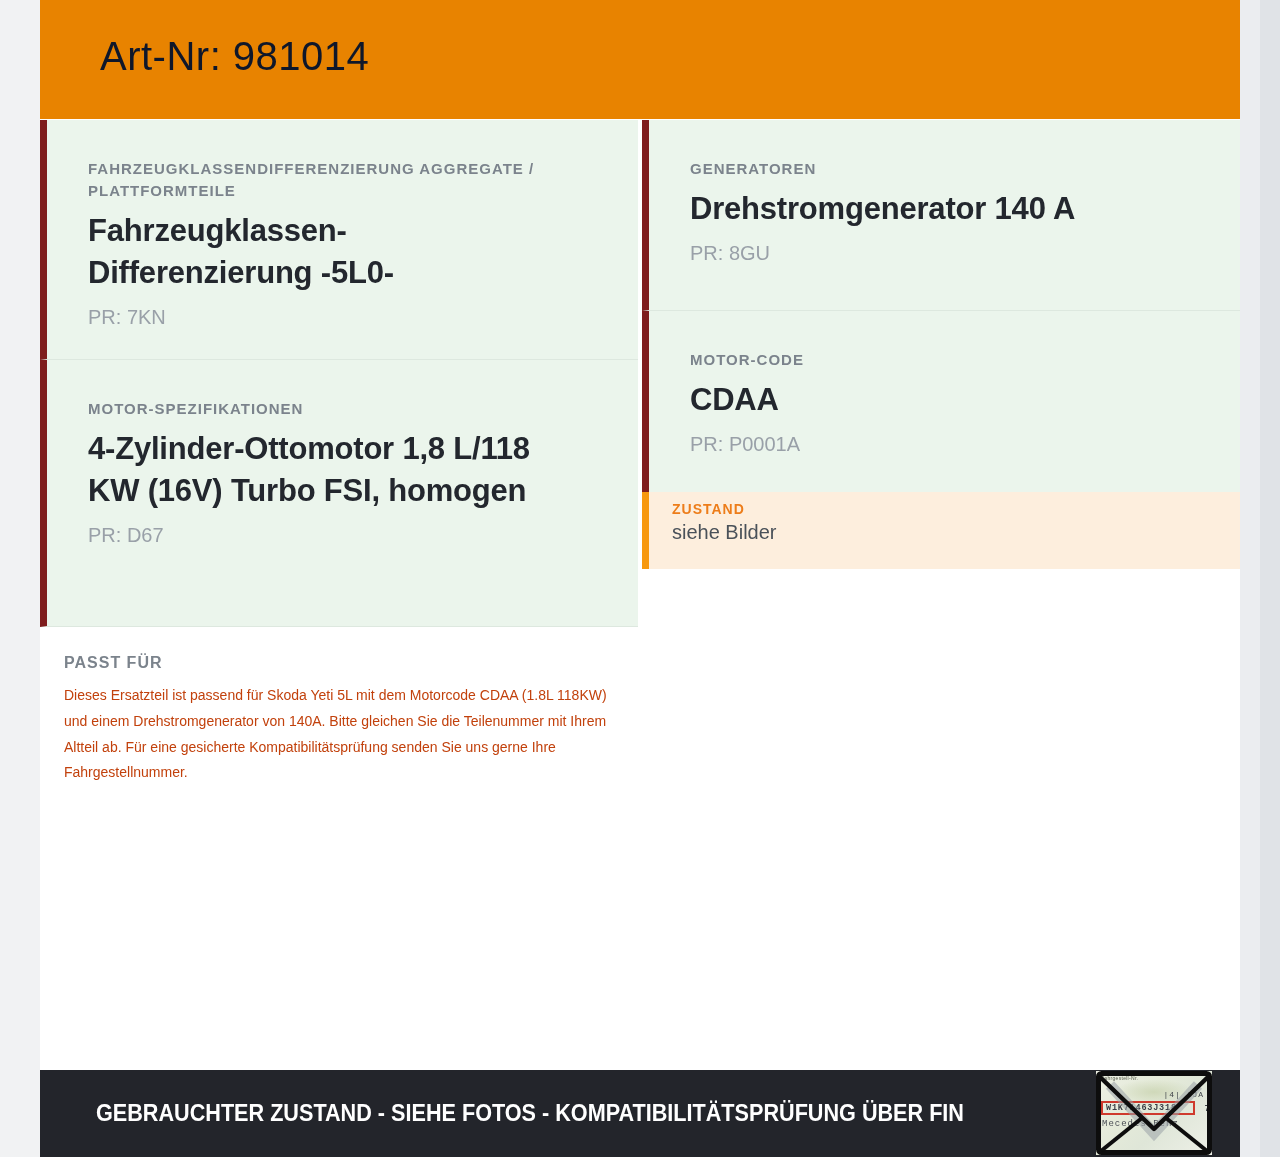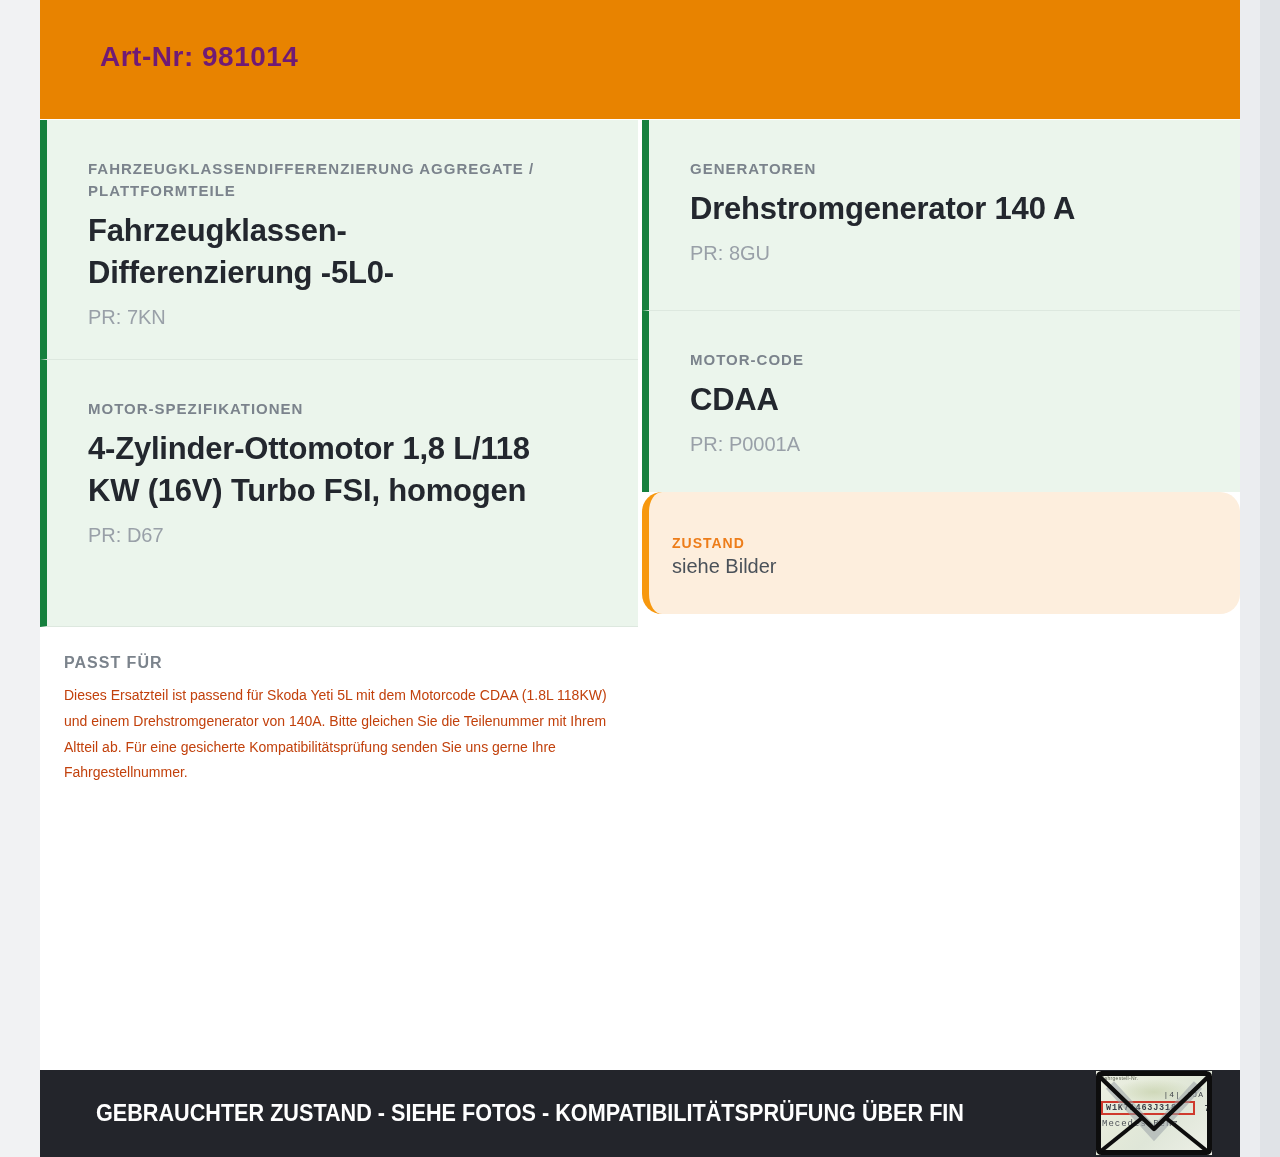--- a/index.html
+++ b/index.html
@@ -7,30 +7,30 @@
   body {
     height:1157px;
     background:linear-gradient(90deg,#f1f2f3 0 40px,#ffffff 40px 1240px,#ebedf0 1240px 1260px,#e0e3e7 1260px 1280px);
     font-family:"Liberation Sans","DejaVu Sans",sans-serif;
     overflow:hidden;
   }
   .page { width:1200px; margin-left:40px; height:1157px; display:flex; flex-direction:column; background:#fff; }
 
   
   .banner { height:119px; background:#e88300; display:flex; align-items:center; padding:0 0 6px 60px; flex:none; }
-  .banner h1 { color:#701a75; font-size:28px; font-weight:700; letter-spacing:0.5px; }
+  .banner h1 { color:#0f172a; font-size:40px; font-weight:400; letter-spacing:0.5px; }
 
   
   .main { flex:1; display:flex; background:#fff; margin-top:1px; }
   .col-left { width:598px; display:flex; flex-direction:column; }
   .col-right { width:598px; margin-left:4px; display:flex; flex-direction:column; }
 
   .spec-card {
     background:#ebf5ec;
-    border-left:7px solid #15803d;
+    border-left:7px solid #7f1d1d;
     padding:38px 30px 0 41px;
   }
   .spec-card.divided { border-bottom:1px solid #dde8df; }
 
   .card-label {
     color:#7b838c; font-size:15px; font-weight:700;
     letter-spacing:1px; line-height:22px; max-width:480px;
     text-transform:uppercase;
   }
   .card-title {
@@ -40,23 +40,22 @@
   .card-pr { margin-top:12px; color:#99a0a8; font-size:20px; line-height:22px; }
 
   .h-a { height:240px; }
   .h-b { height:267px; }
   .h-c { height:225px; }
   .h-ra { height:191px; }
   .h-rb { height:181px; }
 
   
   .cond-card {
-    height:122px; background:#fdeedd; border-left:7px solid #f7980e;
-    padding:41px 30px 0 23px;
-    border-radius:20px;
+    height:77px; background:#fdeedd; border-left:7px solid #f7980e;
+    padding:7px 30px 0 23px;
   }
   .cond-label { color:#ed7d1a; font-size:14px; font-weight:700; letter-spacing:1px; line-height:20px; }
   .cond-value { color:#4a5159; font-size:20px; font-weight:500; line-height:26px; }
 
   
   .fits-card { background:#ffffff; padding:26px 24px 0 24px; flex:1; }
   .fits-label { color:#7b838c; font-size:16px; font-weight:700; letter-spacing:1px; line-height:20px; }
   .fits-text { margin-top:10px; width:552px; color:#c2410c; font-size:14px; font-weight:500; line-height:25.8px; }
 
   

